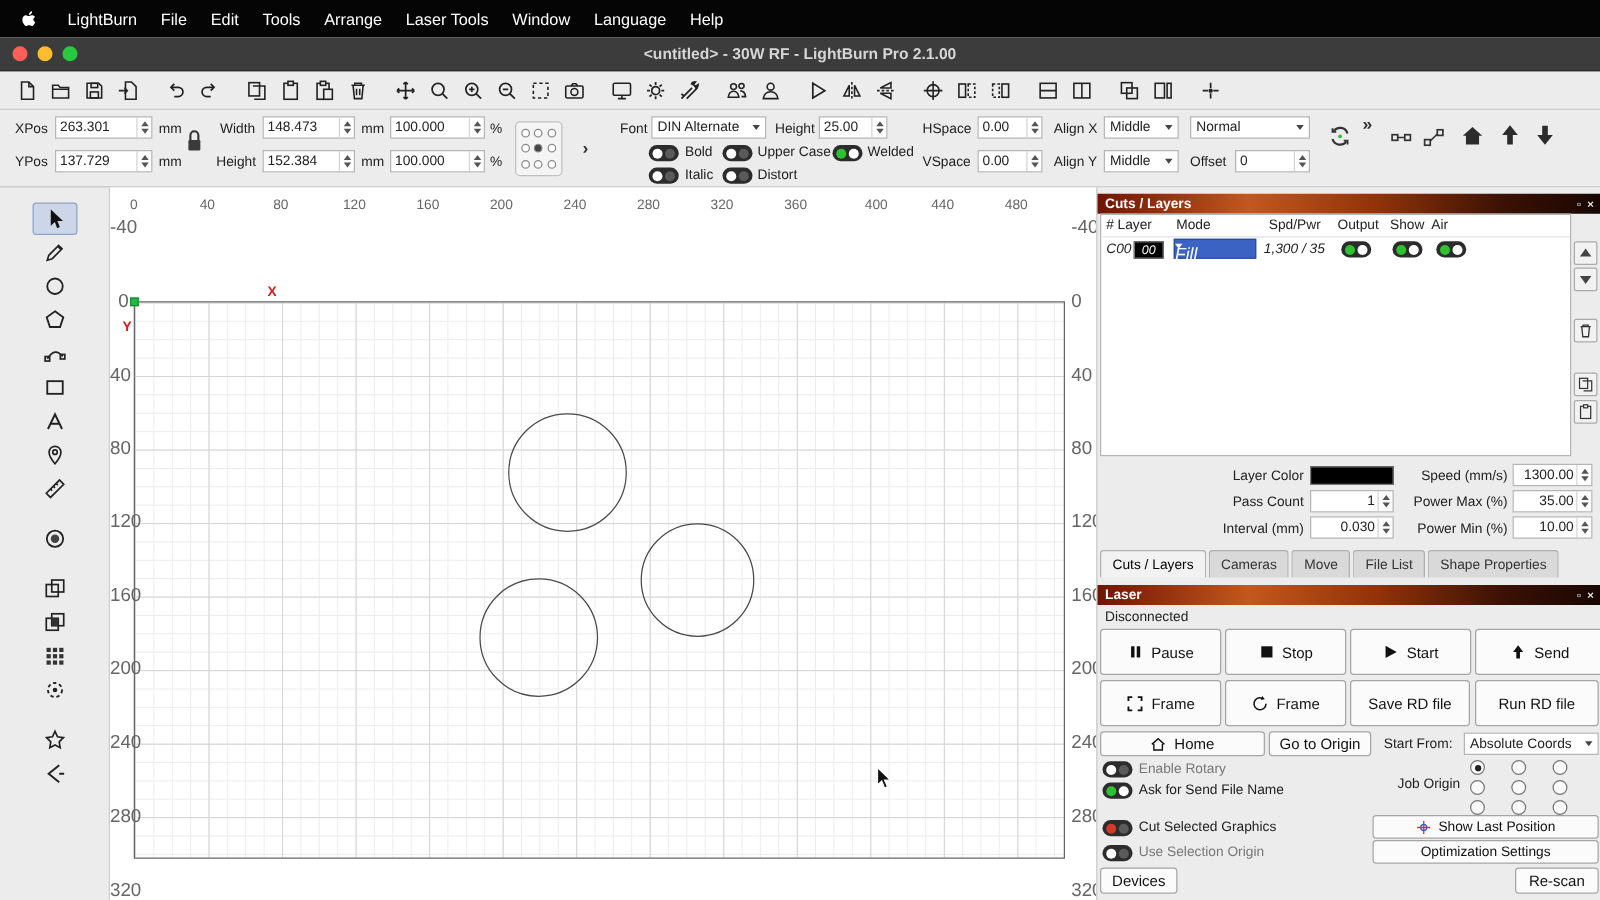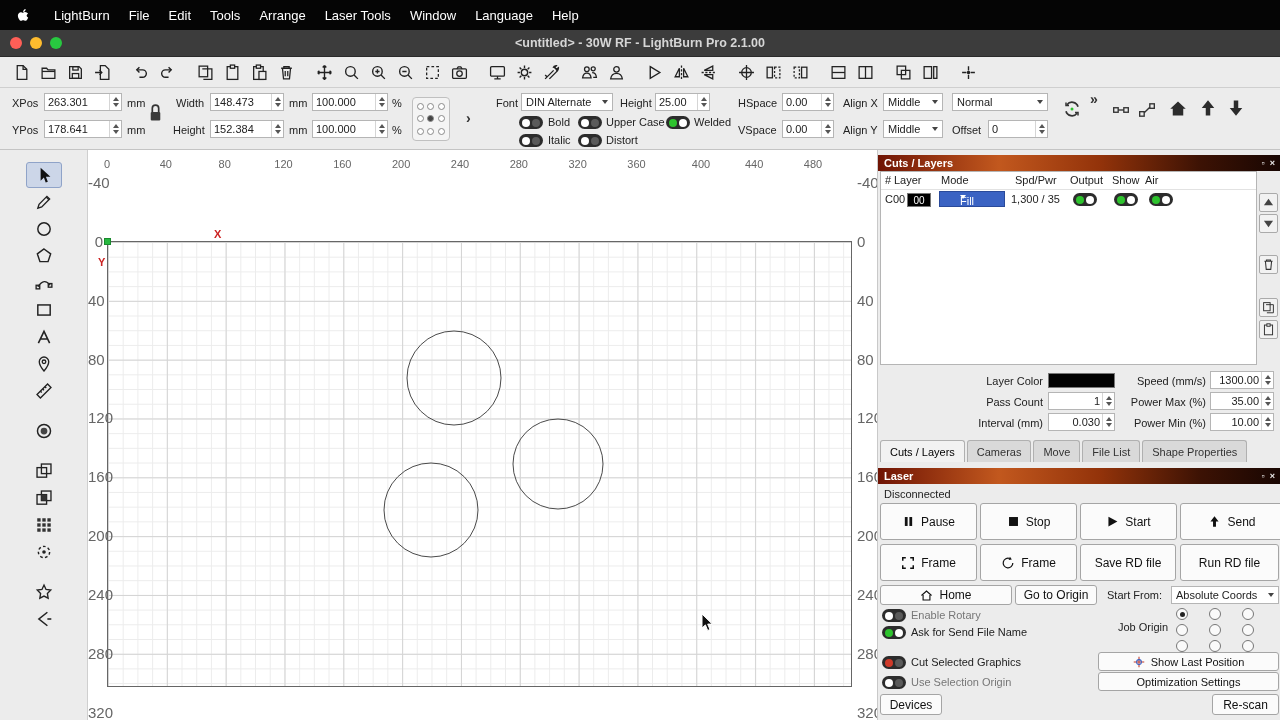--- a/index.html
+++ b/index.html
@@ -77,23 +77,23 @@
   #shapes-svg circle{fill:none;stroke:#4a4a4a;stroke-width:1;}
 
   
   .rightpanel{width:403px;background:#ececec;border-left:1px solid #c9c9c9;position:relative;font-size:11px;}
   .panel-hdr{position:absolute;left:0;width:403px;height:16px;display:flex;align-items:center;padding:0 6px;color:#fff;font-weight:bold;font-size:11px;
     background:linear-gradient(90deg,#6f1404,#c2581e 30%,#93330a 55%,#3c1204 80%,#180602);}
   .panel-hdr .hicons{margin-left:auto;display:flex;gap:5px;color:#eee;font-size:9px;}
   .listbox{position:absolute;left:2px;top:21px;width:377px;height:194px;background:#fff;border:1px solid #b5b5b5;}
   .colhdr{position:absolute;top:2px;color:#222;font-size:11px;white-space:nowrap;}
   .lrow{position:absolute;top:17px;left:0;width:100%;height:19px;border-top:1px solid #e2e2e2;}
-  .lrow span{position:absolute;top:3px;}
+  .lrow span{position:absolute;top:3px;font-style:italic;}
   .layer-badge{position:absolute;left:26px;top:2px;width:24px;height:14px;background:#000;border:1px solid #777;color:#fff;font-size:10px;display:flex;align-items:center;justify-content:center;}
-  .fill-dd{position:absolute;left:58px;top:1px;width:66px;height:16px;background:#3b63c3;border:1px solid #2a4a9a;color:#fff;display:flex;align-items:center;justify-content:space-between;padding:0 20px;font-size:11px;}
+  .fill-dd{position:absolute;left:58px;top:1px;width:66px;height:16px;background:#3b63c3;border:1px solid #2a4a9a;color:#fff;display:flex;align-items:center;justify-content:space-between;padding:0 0;font-size:14px;}
   .fill-dd .arr{width:0;height:0;border-left:3.5px solid transparent;border-right:3.5px solid transparent;border-top:4px solid #fff;}
   .rtgl{position:static;display:inline-block;}
   .striptn{position:absolute;left:381px;width:19px;height:19px;background:#f2f2f2;border:1px solid #aaa;border-radius:2px;display:flex;align-items:center;justify-content:center;}
   .setlbl{position:absolute;text-align:right;color:#222;}
   .setfield{position:absolute;height:18px;background:#fff;border:1px solid #b5b5b5;display:flex;align-items:center;}
   .setfield .val{flex:1;text-align:right;padding-right:2px;}
   .swatch{position:absolute;width:67px;height:15px;border:1px solid #777;}
   .tabs{position:absolute;top:290px;left:2px;display:flex;gap:2px;}
   .tab{height:22px;display:flex;align-items:center;padding:0 9px;border:1px solid #b0b0b0;border-bottom:none;background:#d9d9d9;border-radius:3px 3px 0 0;white-space:nowrap;color:#333;}
   .tab.active{background:#f2f2f2;color:#000;}
@@ -336,21 +336,21 @@
   <div class="field" style="left:44px;top:5px;width:78px">
       <span class="val">263.301</span>
       <span class="spin">
         <i class="up"></i>
         <i class="dn"></i>
       </span>
     </div>
   <span class="lbl" style="left:127px;top:9px">mm</span>
   <span class="lbl" style="left:12px;top:36px">YPos</span>
   <div class="field" style="left:44px;top:32px;width:78px">
-      <span class="val">178.641</span>
+      <span class="val">137.729</span>
       <span class="spin">
         <i class="up"></i>
         <i class="dn"></i>
       </span>
     </div>
   <span class="lbl" style="left:127px;top:36px">mm</span>
   <span style="position:absolute;left:147px;top:14px">
       <svg width="17" height="22" viewBox="0 0 16 20">
         <path d="M5 9V5.5a3 3 0 0 1 6 0V9" fill="none" stroke="#333" stroke-width="1.6"></path>
         <rect x="3.5" y="9" width="9" height="8" rx="1" fill="#3a3a3a"></rect>

